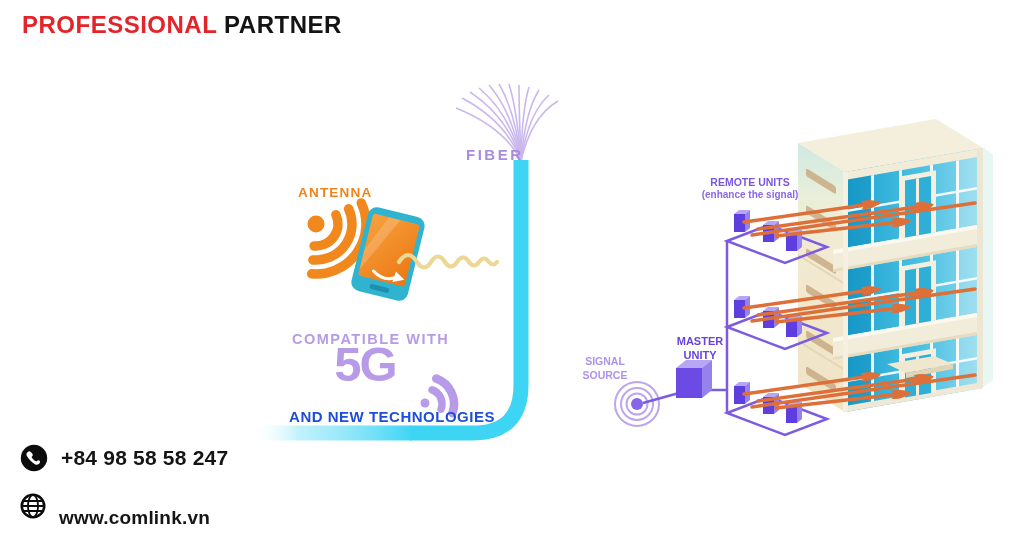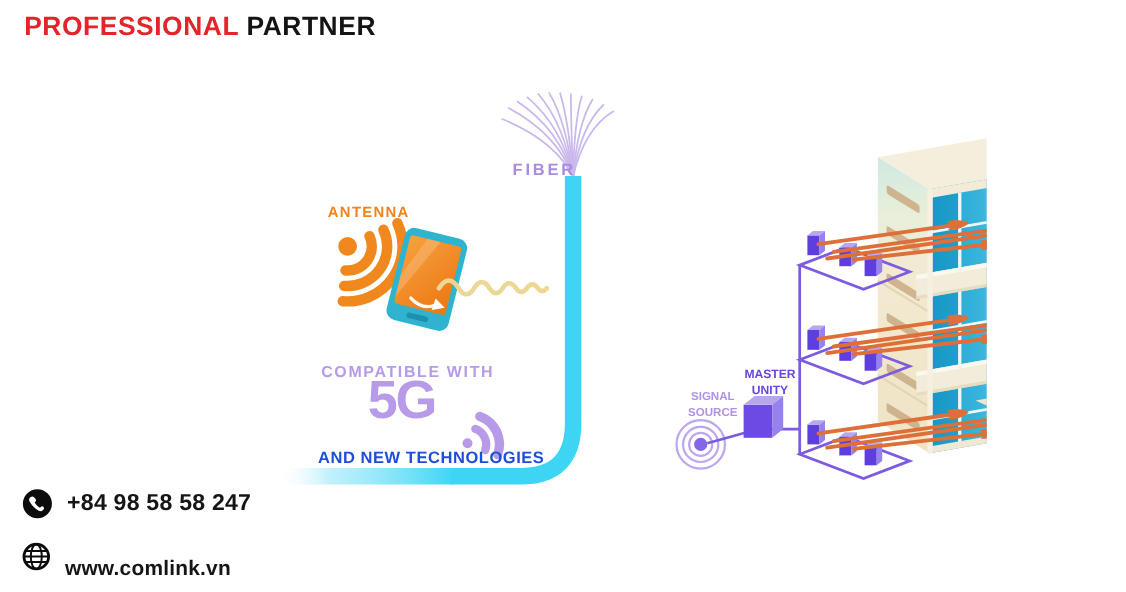--- a/index.html
+++ b/index.html
@@ -1,33 +1,33 @@
 <!DOCTYPE html>
 <html><head>
 <meta charset="utf-8">
 <style>
   html,body{margin:0;padding:0;background:#fff;}
   .canvas{
-    position:relative;width:897px;height:538px;background:#ffffff;overflow:hidden;
+    position:relative;width:1024px;height:538px;background:#ffffff;overflow:hidden;
     font-family:"Liberation Sans","DejaVu Sans",sans-serif;
     border-radius:29px;
   }
   .lbl{position:absolute;font-weight:bold;}
   .header{position:absolute;left:22px;top:11px;font-size:24px;font-weight:800;letter-spacing:.5px;white-space:nowrap;}
   .header .red{color:#e3242b;}
   .header .blk{color:#141414;}
   .antenna-lbl{left:298px;top:185px;width:80px;color:#f0841a;font-size:13.5px;letter-spacing:1.2px;}
   .fiber-lbl{left:466px;top:146px;color:#a98be2;font-size:15px;letter-spacing:2.5px;}
   .compat-top{left:292px;top:331px;width:200px;color:#b79be8;font-size:14.5px;letter-spacing:1.5px;}
   .five-g{left:300px;top:340px;width:130px;text-align:center;color:#b79be8;font-size:49px;font-weight:800;letter-spacing:-2px;line-height:1;}
   .compat-bot{left:286px;top:408px;width:212px;text-align:center;color:#1d4ed8;font-size:15px;letter-spacing:.5px;}
   .remote-lbl{left:688px;top:176px;width:124px;text-align:center;color:#7b57e0;font-size:10.5px;line-height:1.25;}
   .remote-lbl .sub{font-size:10px;color:#8a67e4;}
   .master-lbl{left:664px;top:334px;width:72px;text-align:center;color:#6743df;font-size:11px;line-height:1.3;}
-  .source-lbl{left:612px;top:355px;width:72px;text-align:center;color:#af92e8;font-size:10.5px;line-height:1.3;}
+  .source-lbl{left:569px;top:355px;width:72px;text-align:center;color:#af92e8;font-size:10.5px;line-height:1.3;}
   .footer{position:absolute;left:20px;top:444px;}
   .frow{display:flex;align-items:center;gap:13px;margin-bottom:11px;}
   .ftext{font-size:21px;font-weight:800;color:#151515;letter-spacing:.2px;white-space:nowrap;}
   .ftext.web{font-size:19px;margin-top:24px;}
   svg{display:block;}
   .scene-svg{position:absolute;left:0;top:0;}
 </style>
 </head>
 <body>
 
@@ -261,20 +261,24 @@
       <path d="M752,407 L975,375"></path>
     </g>
   </svg>
 
   <div class="lbl antenna-lbl">ANTENNA</div>
   <div class="lbl fiber-lbl">FIBER</div>
   <div class="lbl compat-top">COMPATIBLE WITH</div>
   <div class="lbl five-g">5G</div>
   <div class="lbl compat-bot">AND NEW TECHNOLOGIES</div>
 
+  <div class="lbl remote-lbl">
+    <div>REMOTE UNITS</div>
+    <div class="sub">(enhance the signal)</div>
+  </div>
   <div class="lbl master-lbl">
     <div>MASTER</div>
     <div>UNITY</div>
   </div>
   <div class="lbl source-lbl">
     <div>SIGNAL</div>
     <div>SOURCE</div>
   </div>
 
   <div class="footer">

